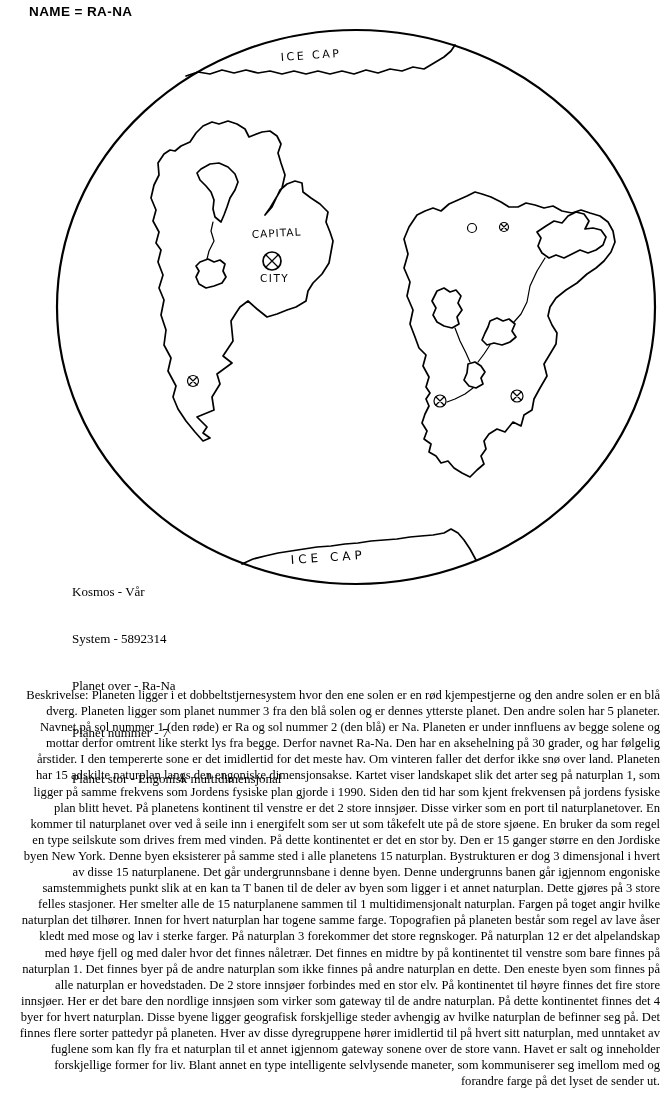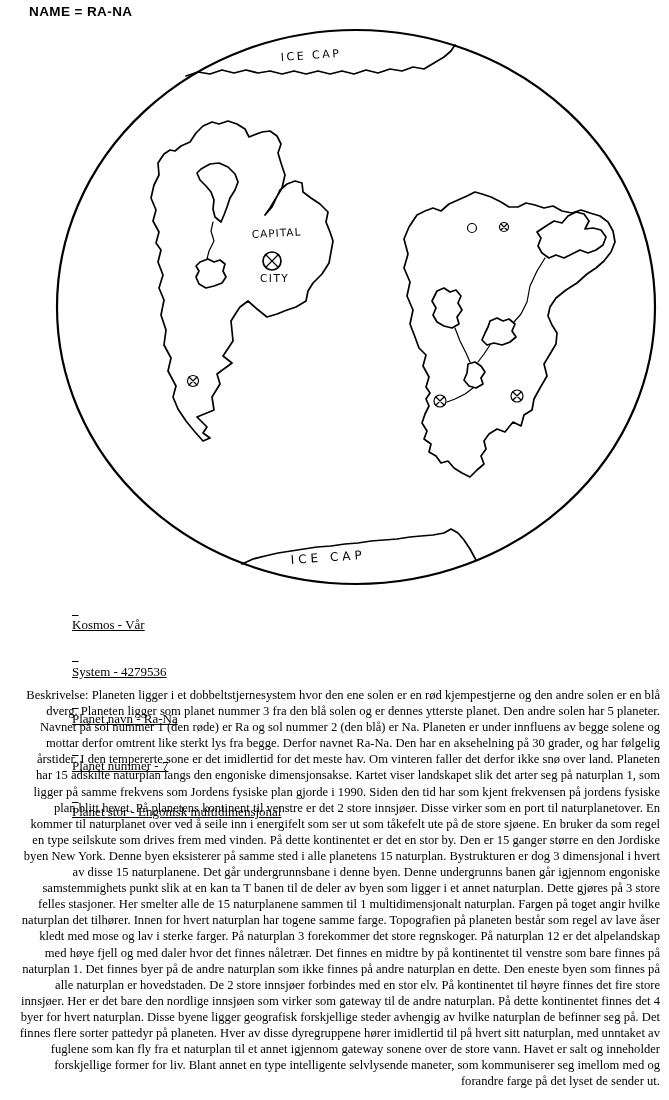--- a/index.html
+++ b/index.html
@@ -15,22 +15,22 @@
     font-weight:bold; font-size:13.5px; letter-spacing:0.4px;
     white-space:pre;
     margin-left:24px;
   }
   svg.map { position:absolute; left:0; top:0; }
   svg.map .ink   { fill:none; stroke:#000; stroke-width:1.7; stroke-linejoin:round; stroke-linecap:round; }
   svg.map .rim   { stroke-width:2.2; }
   svg.map .thin  { stroke-width:1.2; }
   svg.map .hand  { font-family:"DejaVu Sans", sans-serif; fill:#000; stroke:none; }
   .info-block {
-    position:absolute; left:72px; top:586px;
-    font-size:13px; line-height:15.6px; white-space:pre;text-decoration:underline;
+    position:absolute; left:72px; top:553px;
+    font-size:13px; line-height:15.6px; white-space:pre;
   }
   .description {
     position:absolute; left:18px; top:687px; width:642px; margin:0;
     font-size:12.6px; line-height:16.1px; text-align:right;
   }
 </style>
 </head>
 <body>
 
 <div class="page-title">NAME = RA-NA</div>
@@ -87,19 +87,19 @@
     <path class="ink thin" d="M436,397 L444,405 M436,405 L444,397"></path>
   </g>
   <g>
     <circle class="ink thin" cx="517" cy="396" r="6"></circle>
     <path class="ink thin" d="M513,392 L521,400 M513,400 L521,392"></path>
   </g>
 </svg>
 
 <div class="info-block">
   <div>Kosmos - Vår</div>
-  <div>System - 4279536</div>
-  <div>Planet navn - Ra-Na</div>
+  <div>System - 5892314</div>
+  <div>Planet over - Ra-Na</div>
   <div>Planet nummer - 7</div>
   <div>Planet stor - Engonisk multidimensjonal</div>
 </div>
 
 <p class="description">Beskrivelse: Planeten ligger i et dobbeltstjernesystem hvor den ene solen er en rød kjempestjerne og den andre solen er en blå dverg. Planeten ligger som planet nummer 3 fra den blå solen og er dennes ytterste planet. Den andre solen har 5 planeter. Navnet på sol nummer 1 (den røde) er Ra og sol nummer 2 (den blå) er Na. Planeten er under innfluens av begge solene og mottar derfor omtrent like sterkt lys fra begge. Derfor navnet Ra-Na. Den har en aksehelning på 30 grader, og har følgelig årstider. I den tempererte sone er det imidlertid for det meste hav. Om vinteren faller det derfor ikke snø over land. Planeten har 15 adskilte naturplan langs den engoniske dimensjonsakse. Kartet viser landskapet slik det arter seg på naturplan 1, som ligger på samme frekvens som Jordens fysiske plan gjorde i 1990. Siden den tid har som kjent frekvensen på jordens fysiske plan blitt hevet. På planetens kontinent til venstre er det 2 store innsjøer. Disse virker som en port til naturplanetover. En kommer til naturplanet over ved å seile inn i energifelt som ser ut som tåkefelt ute på de store sjøene. En bruker da som regel en type seilskute som drives frem med vinden. På dette kontinentet er det en stor by. Den er 15 ganger større en den Jordiske byen New York. Denne byen eksisterer på samme sted i alle planetens 15 naturplan. Bystrukturen er dog 3 dimensjonal i hvert av disse 15 naturplanene. Det går undergrunnsbane i denne byen. Denne undergrunns banen går igjennom engoniske samstemmighets punkt slik at en kan ta T banen til de deler av byen som ligger i et annet naturplan. Dette gjøres på 3 store felles stasjoner. Her smelter alle de 15 naturplanene sammen til 1 multidimensjonalt naturplan. Fargen på toget angir hvilke naturplan det tilhører. Innen for hvert naturplan har togene samme farge. Topografien på planeten består som regel av lave åser kledt med mose og lav i sterke farger. På naturplan 3 forekommer det store regnskoger. På naturplan 12 er det alpelandskap med høye fjell og med daler hvor det finnes nåletrær. Det finnes en midtre by på kontinentet til venstre som bare finnes på naturplan 1. Det finnes byer på de andre naturplan som ikke finnes på andre naturplan en dette. Den eneste byen som finnes på alle naturplan er hovedstaden. De 2 store innsjøer forbindes med en stor elv. På kontinentet til høyre finnes det fire store innsjøer. Her er det bare den nordlige innsjøen som virker som gateway til de andre naturplan. På dette kontinentet finnes det 4 byer for hvert naturplan. Disse byene ligger geografisk forskjellige steder avhengig av hvilke naturplan de befinner seg på. Det finnes flere sorter pattedyr på planeten. Hver av disse dyregruppene hører imidlertid til på hvert sitt naturplan, med unntaket av fuglene som kan fly fra et naturplan til et annet igjennom gateway sonene over de store vann. Havet er salt og inneholder forskjellige former for liv. Blant annet en type intelligente selvlysende maneter, som kommuniserer seg imellom med og forandre farge på det lyset de sender ut.</p>
 
 </body></html>

